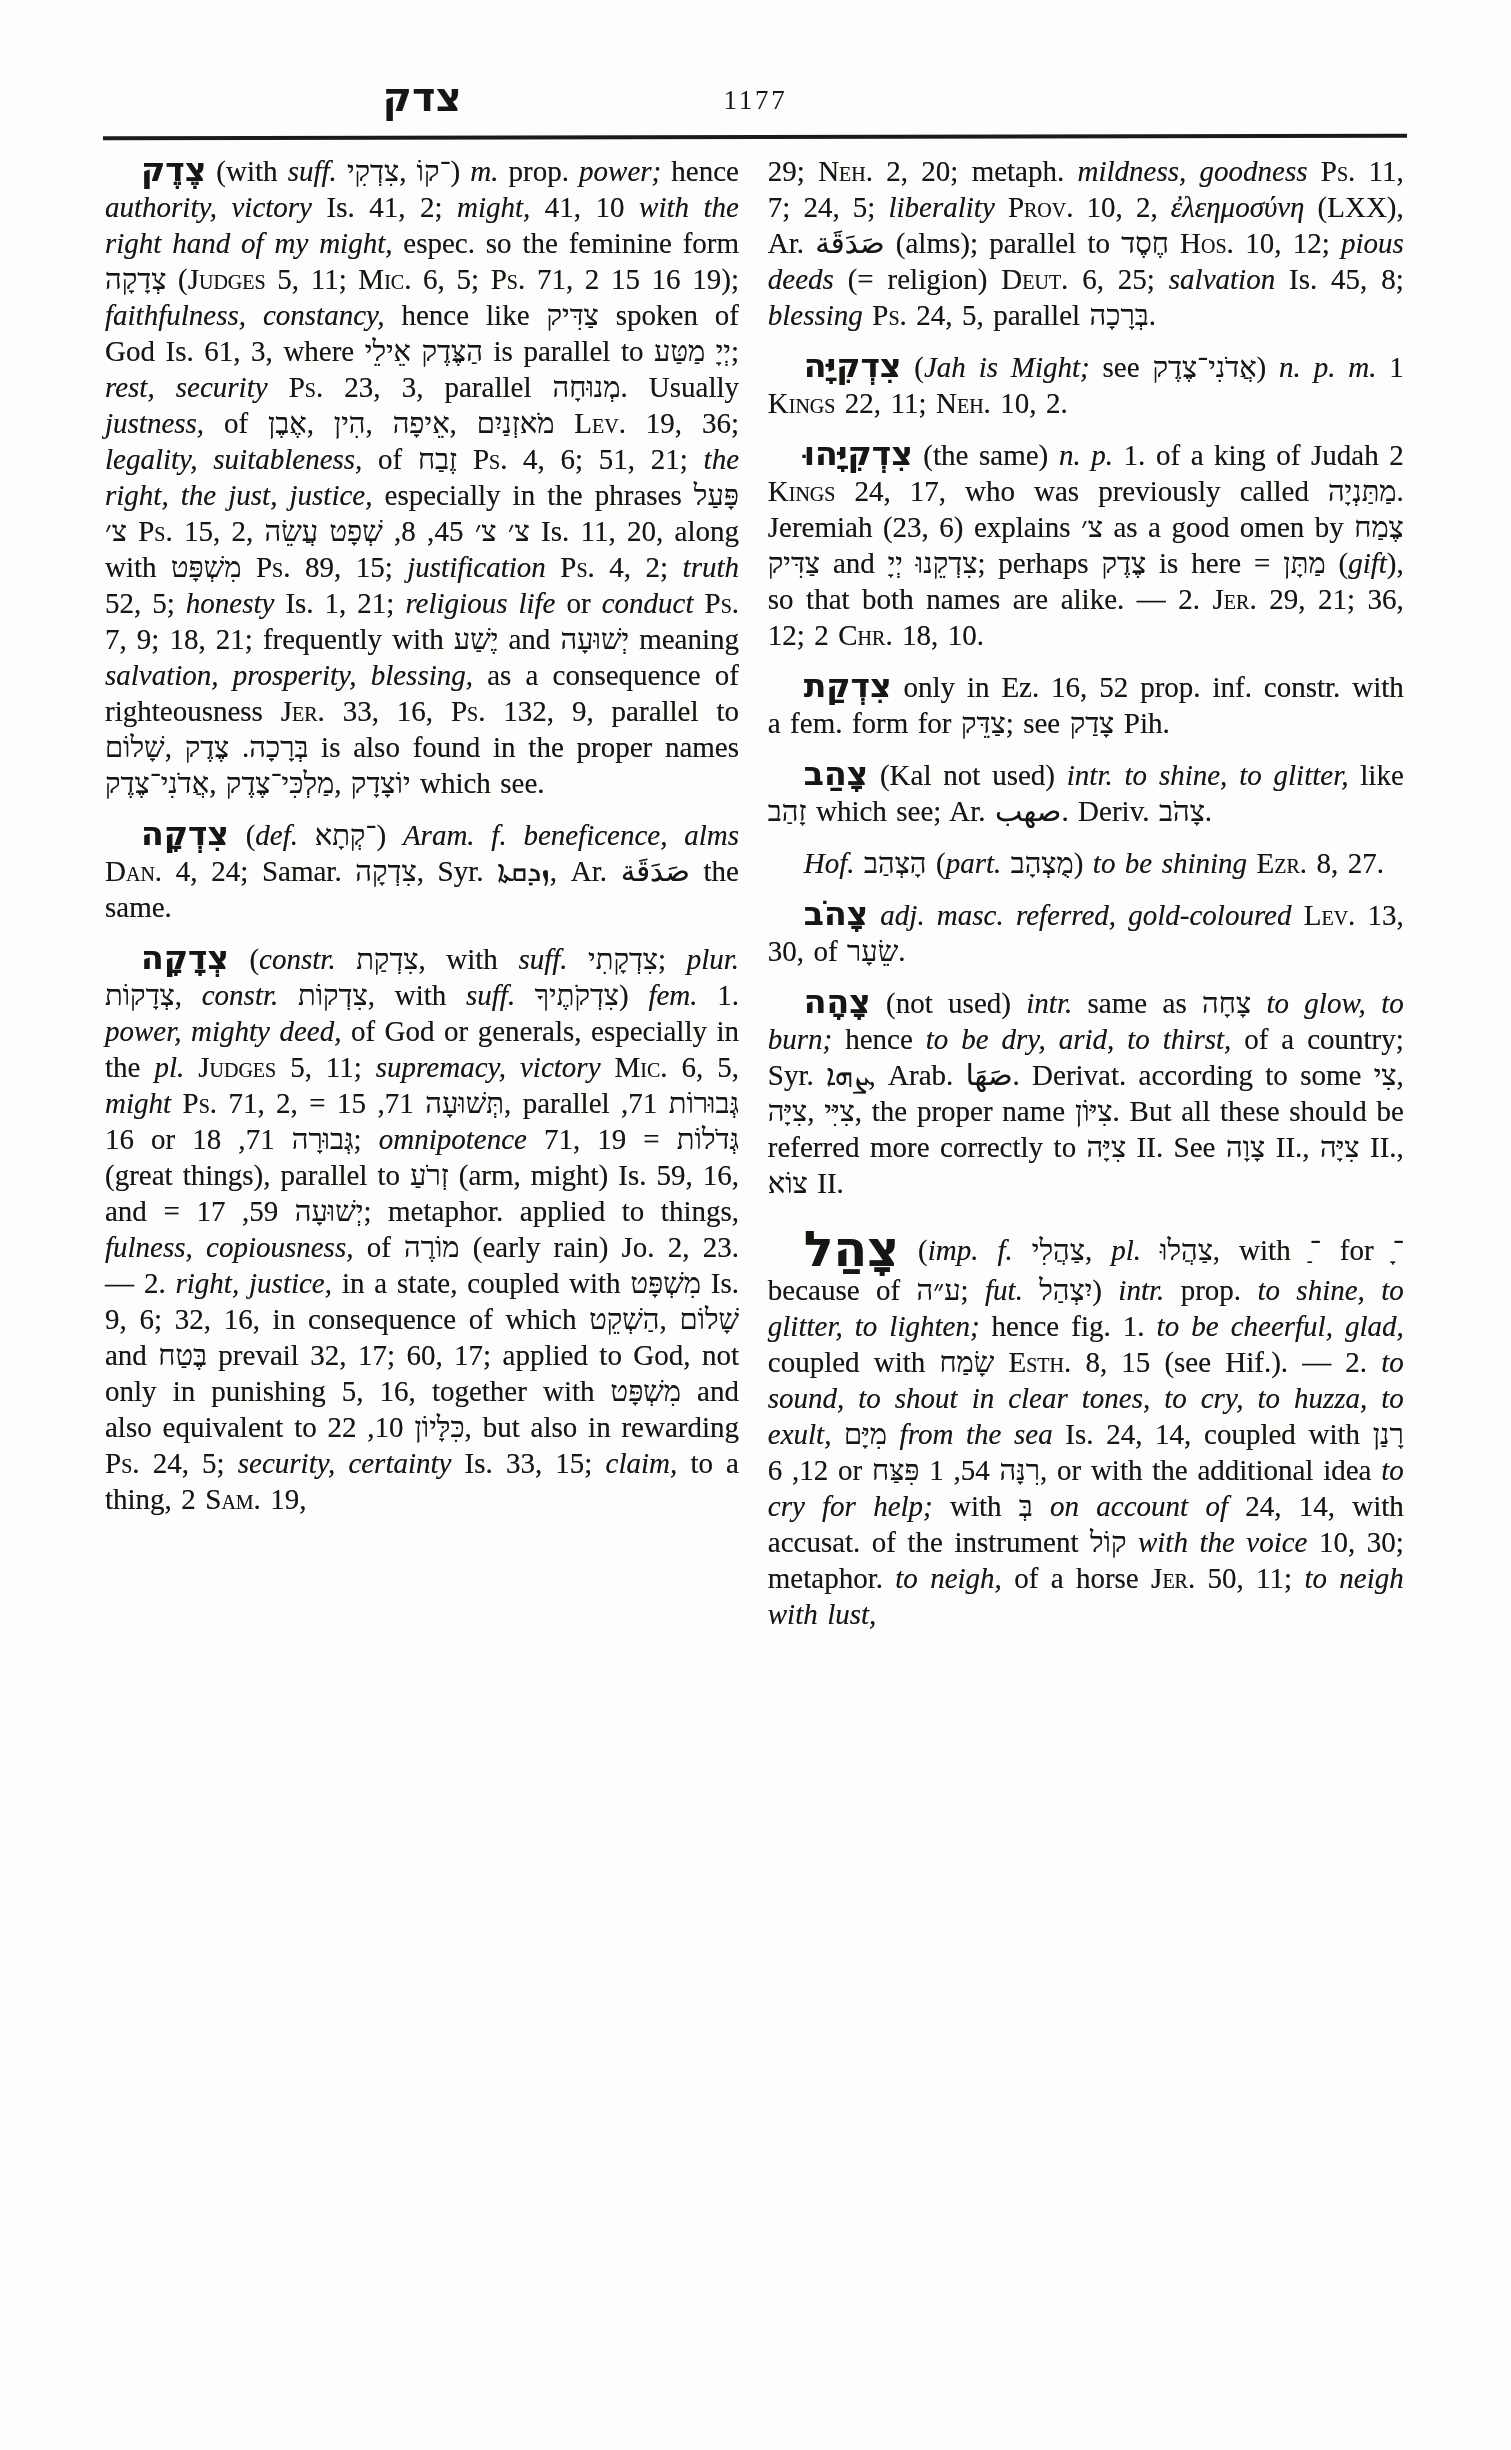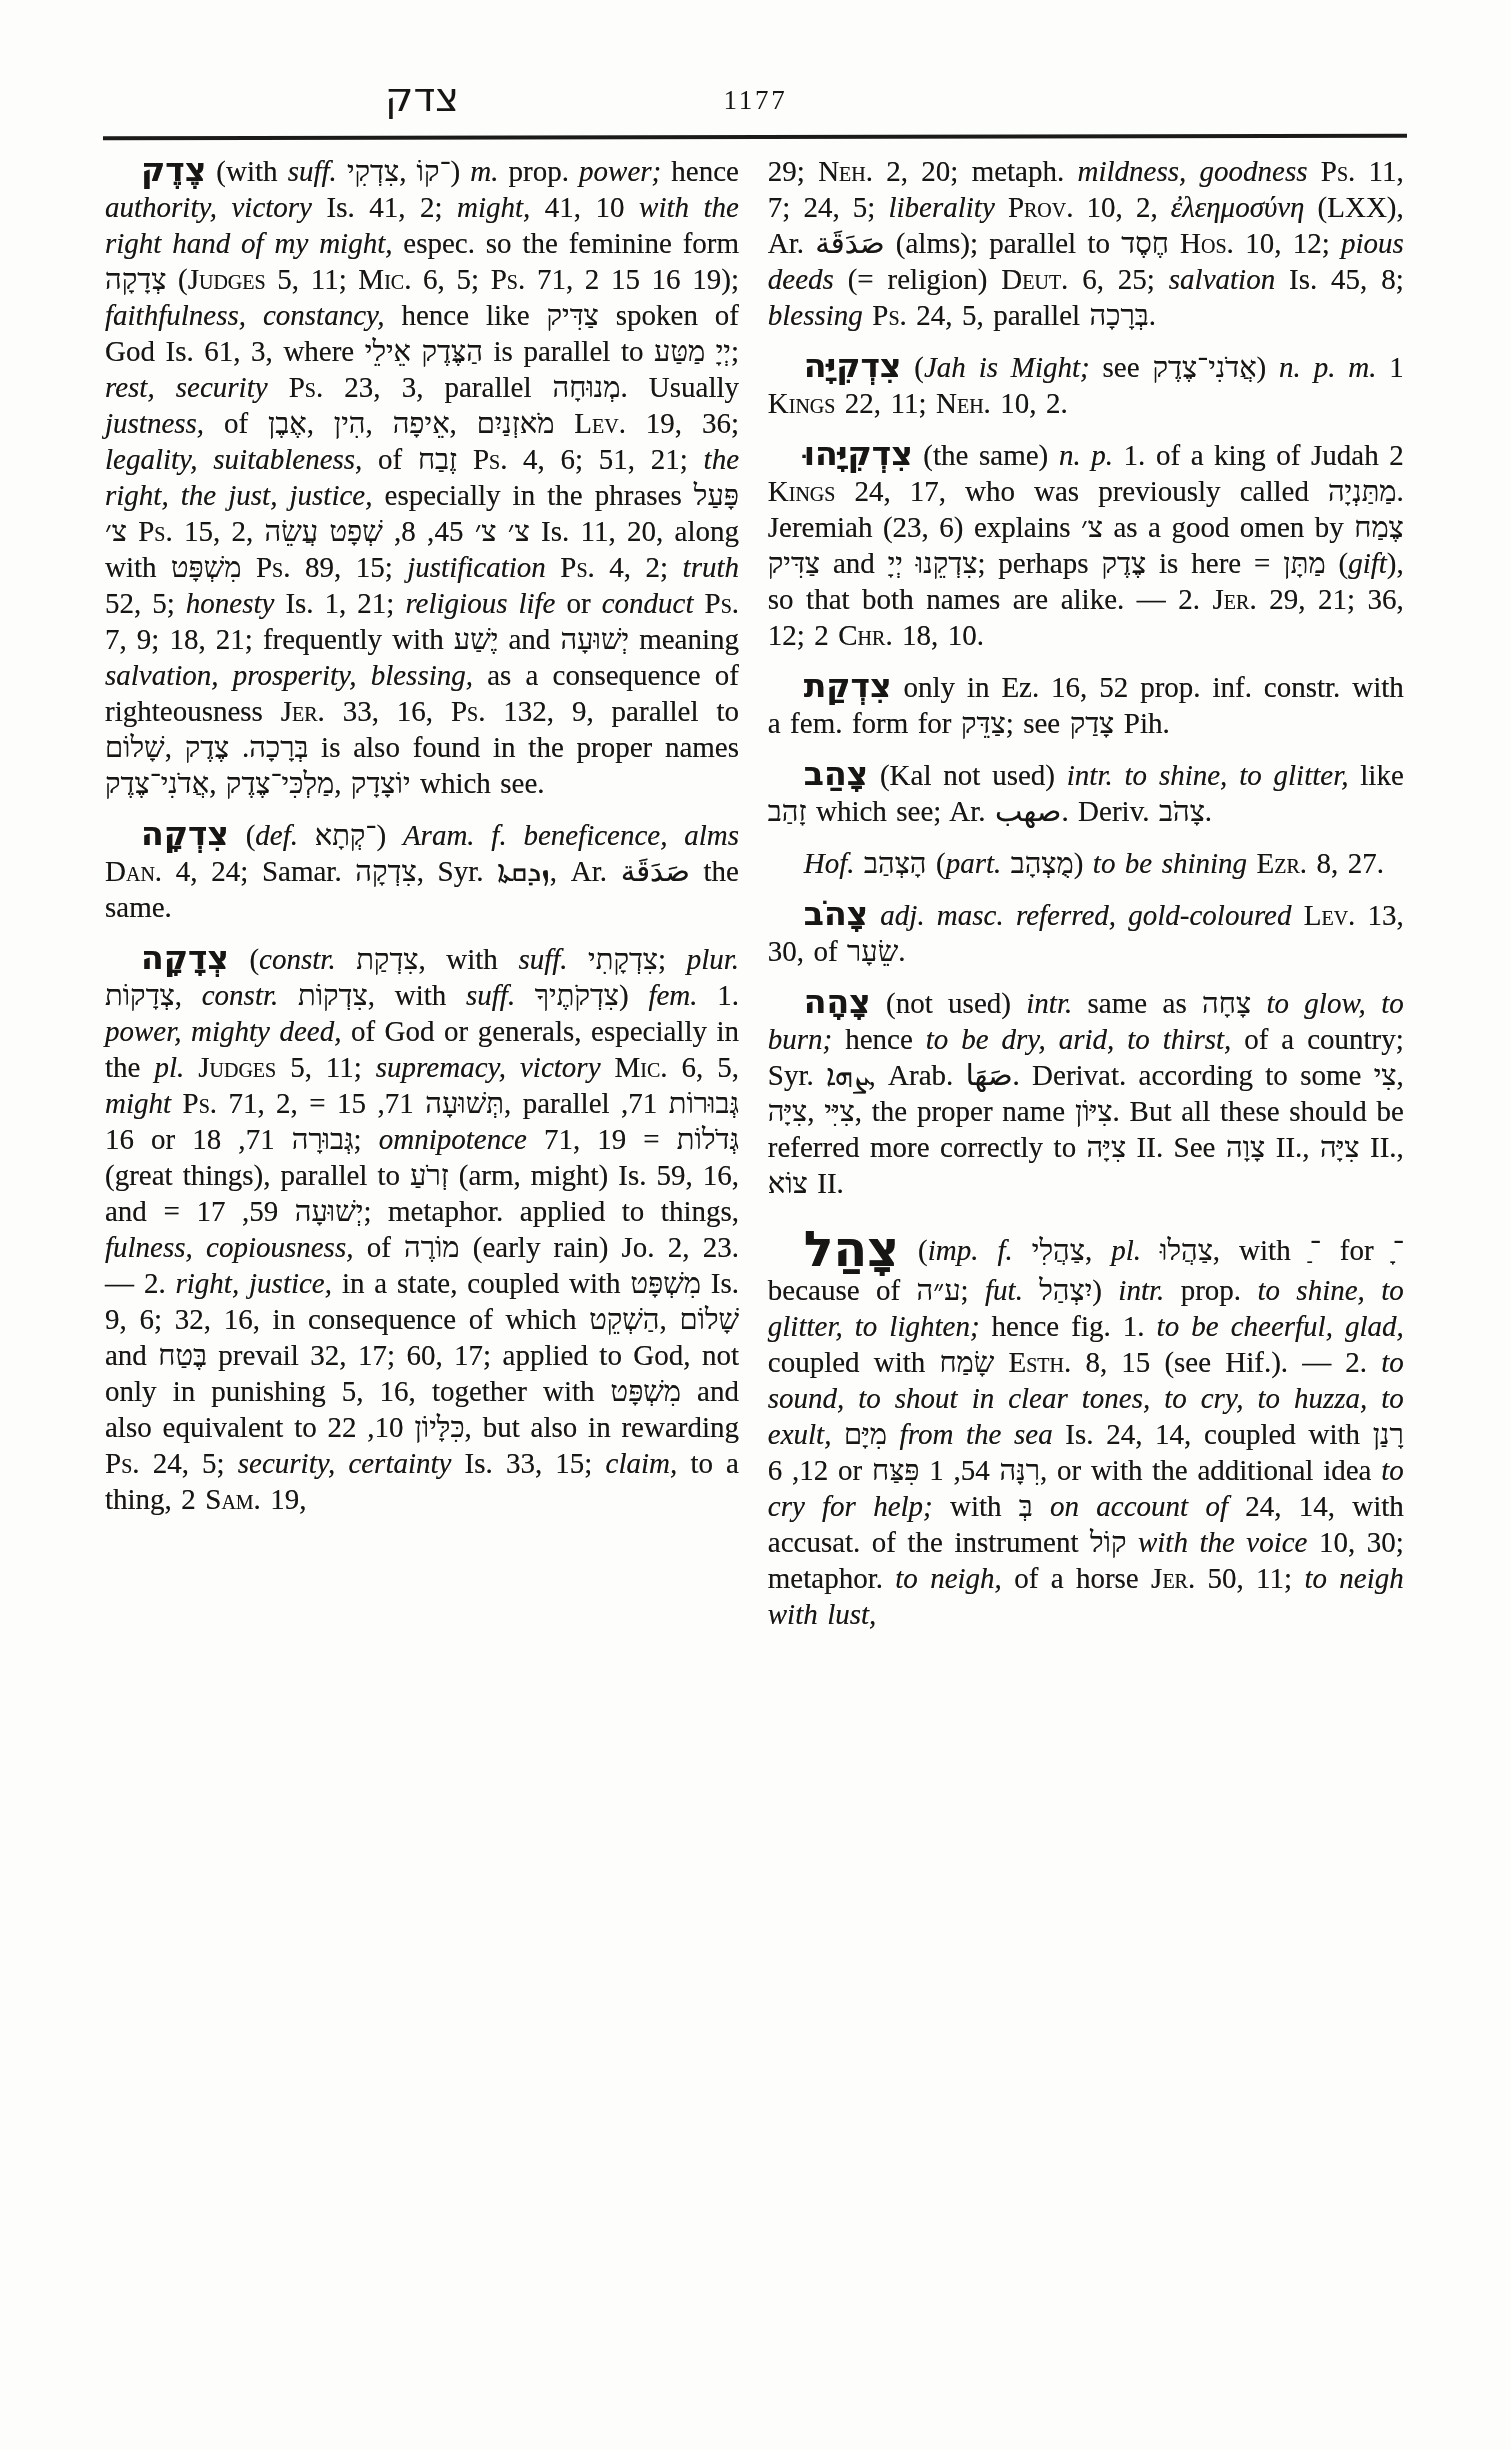--- a/index.html
+++ b/index.html
@@ -9,21 +9,21 @@
     margin:0 auto;
     background:#fdfdfb;
     color:#171614;
     font-family:"Liberation Serif","DejaVu Serif",serif;
     overflow:hidden;
   }
   .page-header{position:absolute;top:70px;left:105px;width:1301px;height:59px;}
   .head-word{
     position:absolute;top:0;
     font-family:"DejaVu Sans","Liberation Sans",sans-serif;
-    font-weight:400;font-size:40px;line-height:54px;
+    font-weight:700;font-size:40px;line-height:54px;
     text-align:center;
   }
   .head-word.left{left:0;width:634px;}
   .head-word.right{right:0;width:636px;}
   .page-number{
     position:absolute;left:0;right:0;top:9px;
     text-align:center;
     font-size:27px;line-height:43px;letter-spacing:2.7px;
   }
   .header-rule{

